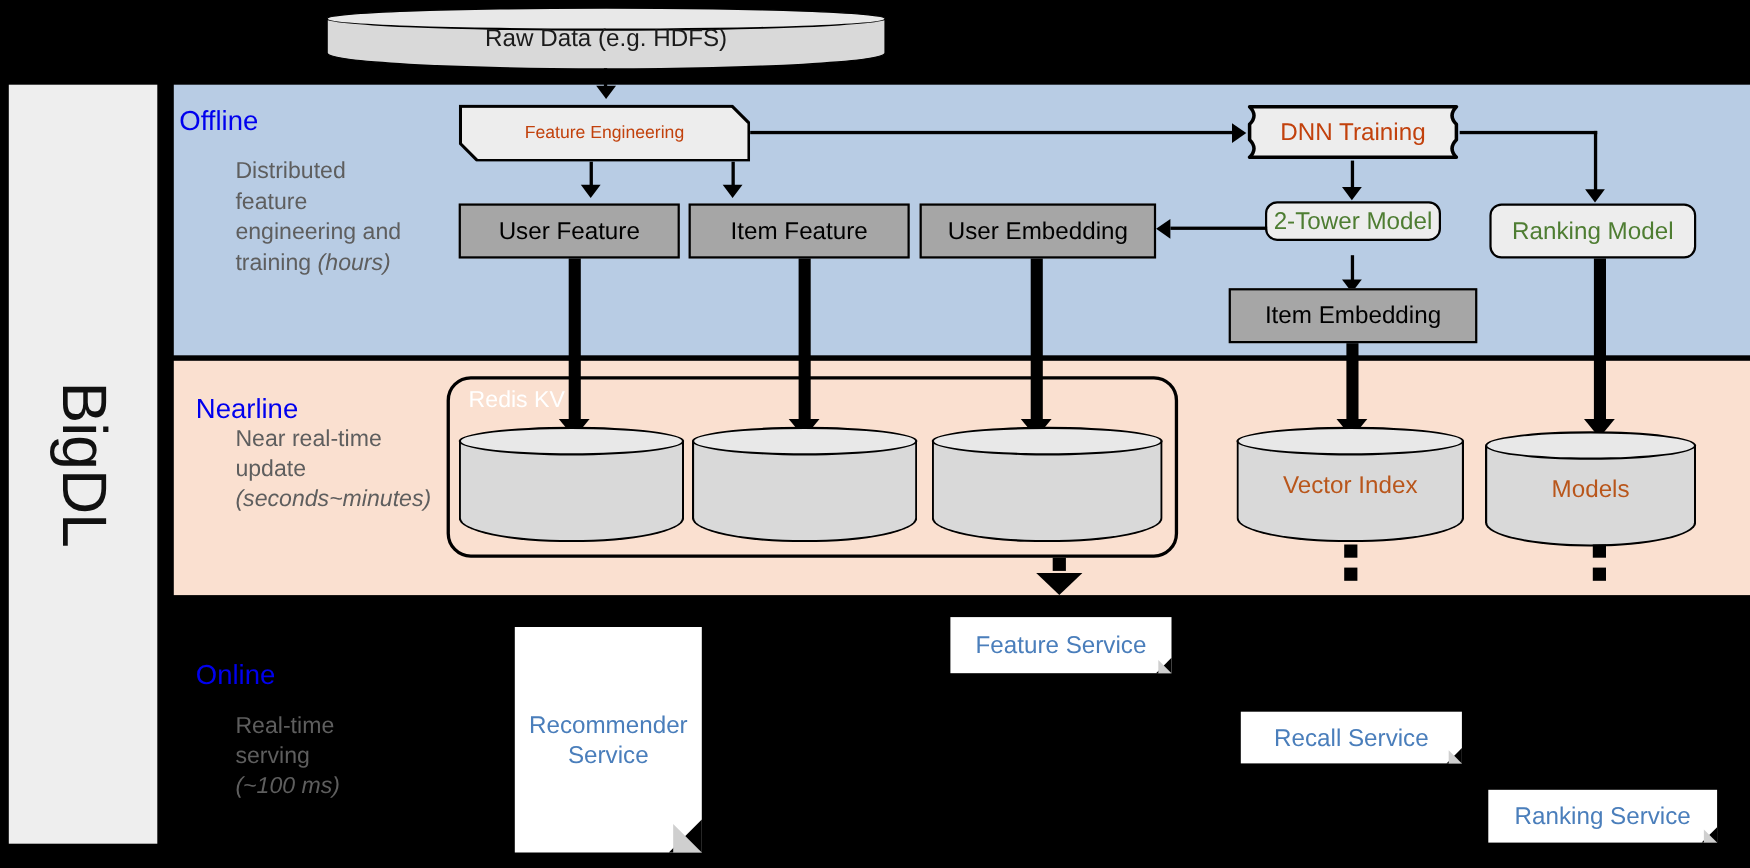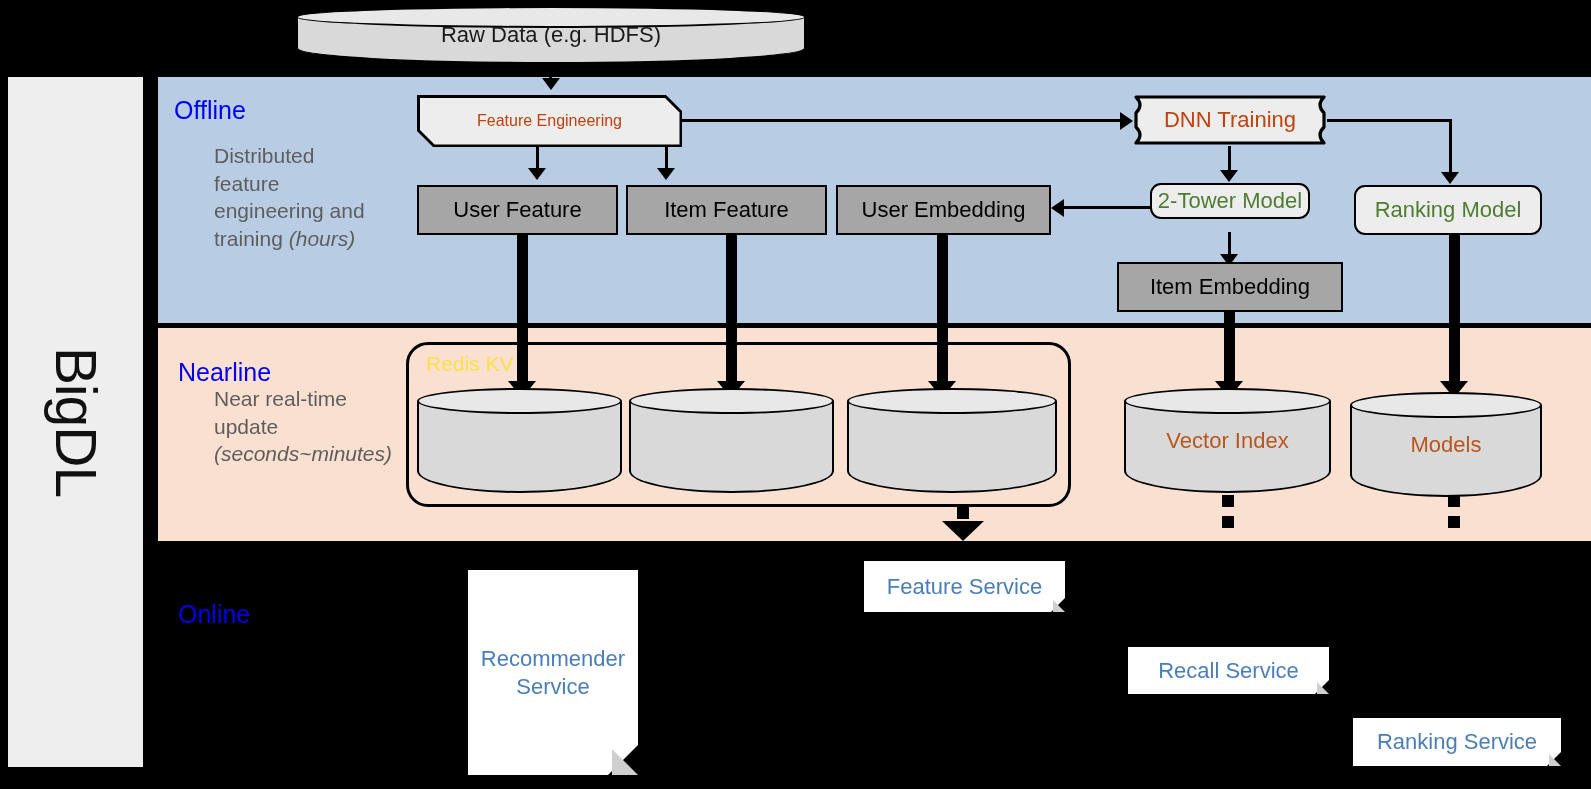--- a/index.html
+++ b/index.html
@@ -61,21 +61,21 @@
      align-items:center;justify-content:center;font-size:22px;}
 
   
   #rawdata{position:absolute;left:296px;top:6px;width:510px;height:58px;}
   #rawdata .body{top:11px;border-radius:0 0 50% 50%/0 0 16px 16px;}
   #rawdata .top{height:22px;}
 
   
   #redis-group{position:absolute;left:406px;top:342px;width:665px;height:165px;
      border:3px solid #000;border-radius:22px;box-sizing:border-box;background:transparent;}
-  #redis-label{position:absolute;left:426px;top:352px;font-size:21px;color:#fde047;}
+  #redis-label{position:absolute;left:426px;top:352px;font-size:21px;color:#ffffff;}
 
   
   .doc{position:absolute;background:#fff;box-sizing:border-box;}
   .doc .doclabel{position:absolute;left:0;top:0;width:100%;height:100%;display:flex;
      align-items:center;justify-content:center;text-align:center;color:#4a7ebb;font-size:22px;line-height:1.25;}
   .fold{position:absolute;right:0;bottom:0;width:0;height:0;
      border-left:14px solid transparent;border-bottom:14px solid #000;}
   .fold2{position:absolute;right:0;bottom:0;width:0;height:0;
      border-left:12px solid #cfcfcf;border-top:12px solid transparent;}
 
@@ -115,21 +115,21 @@
 
   <div class="cyl" id="rawdata">
     <div class="body"></div>
     <div class="top"></div>
     <div class="cyl-label" style="color:#1a1a1a;">Raw Data (e.g. HDFS)</div>
   </div>
 
   <div class="ln vthin" style="left:549px;top:62px;height:22px;"></div>
   <div class="arrow-dn" style="left:542px;top:78px;"></div>
 
-  <div class="band-title" style="left:174px;top:96px;text-align:right;">Offline</div>
+  <div class="band-title" style="left:163px;top:96px;text-align:right;">Offline</div>
   <div class="band-sub" style="left:178px;top:142px;">
     <span>Distributed</span><br>
     <span>feature</span><br>
     <span>engineering and</span><br>
     <span>training </span><i>(hours)</i>
   </div>
 
   <div class="node cutcorner" style="left:417px;top:95px;width:265px;height:52px;">
     <span class="txt-blue">Feature Engineering</span>
   </div>
@@ -238,20 +238,25 @@
 
   <div class="dash-sq" style="left:1222px;top:495px;"></div>
   <div class="dash-sq" style="left:1222px;top:516px;"></div>
   <div class="dash-sq" style="left:1448px;top:495px;"></div>
   <div class="dash-sq" style="left:1448px;top:516px;"></div>
 
   <div class="dash-sq" style="left:957px;top:507px;"></div>
   <div class="arrow-dn-fat" style="left:942px;top:521px;"></div>
 
   <div class="band-title" style="left:178px;top:600px;">Online</div>
+  <div class="band-sub" style="left:178px;top:646px;">
+    <span>Real-time</span><br>
+    <span>serving</span><br>
+    <i>(~100 ms)</i>
+  </div>
 
   <div class="doc" id="recommender-doc" style="left:468px;top:570px;width:170px;height:205px;">
     <div class="doclabel">
       <div>
         <span>Recommender</span><br>
         <span>Service</span>
       </div>
     </div>
     <div class="fold"></div>
     <div class="fold2"></div>

